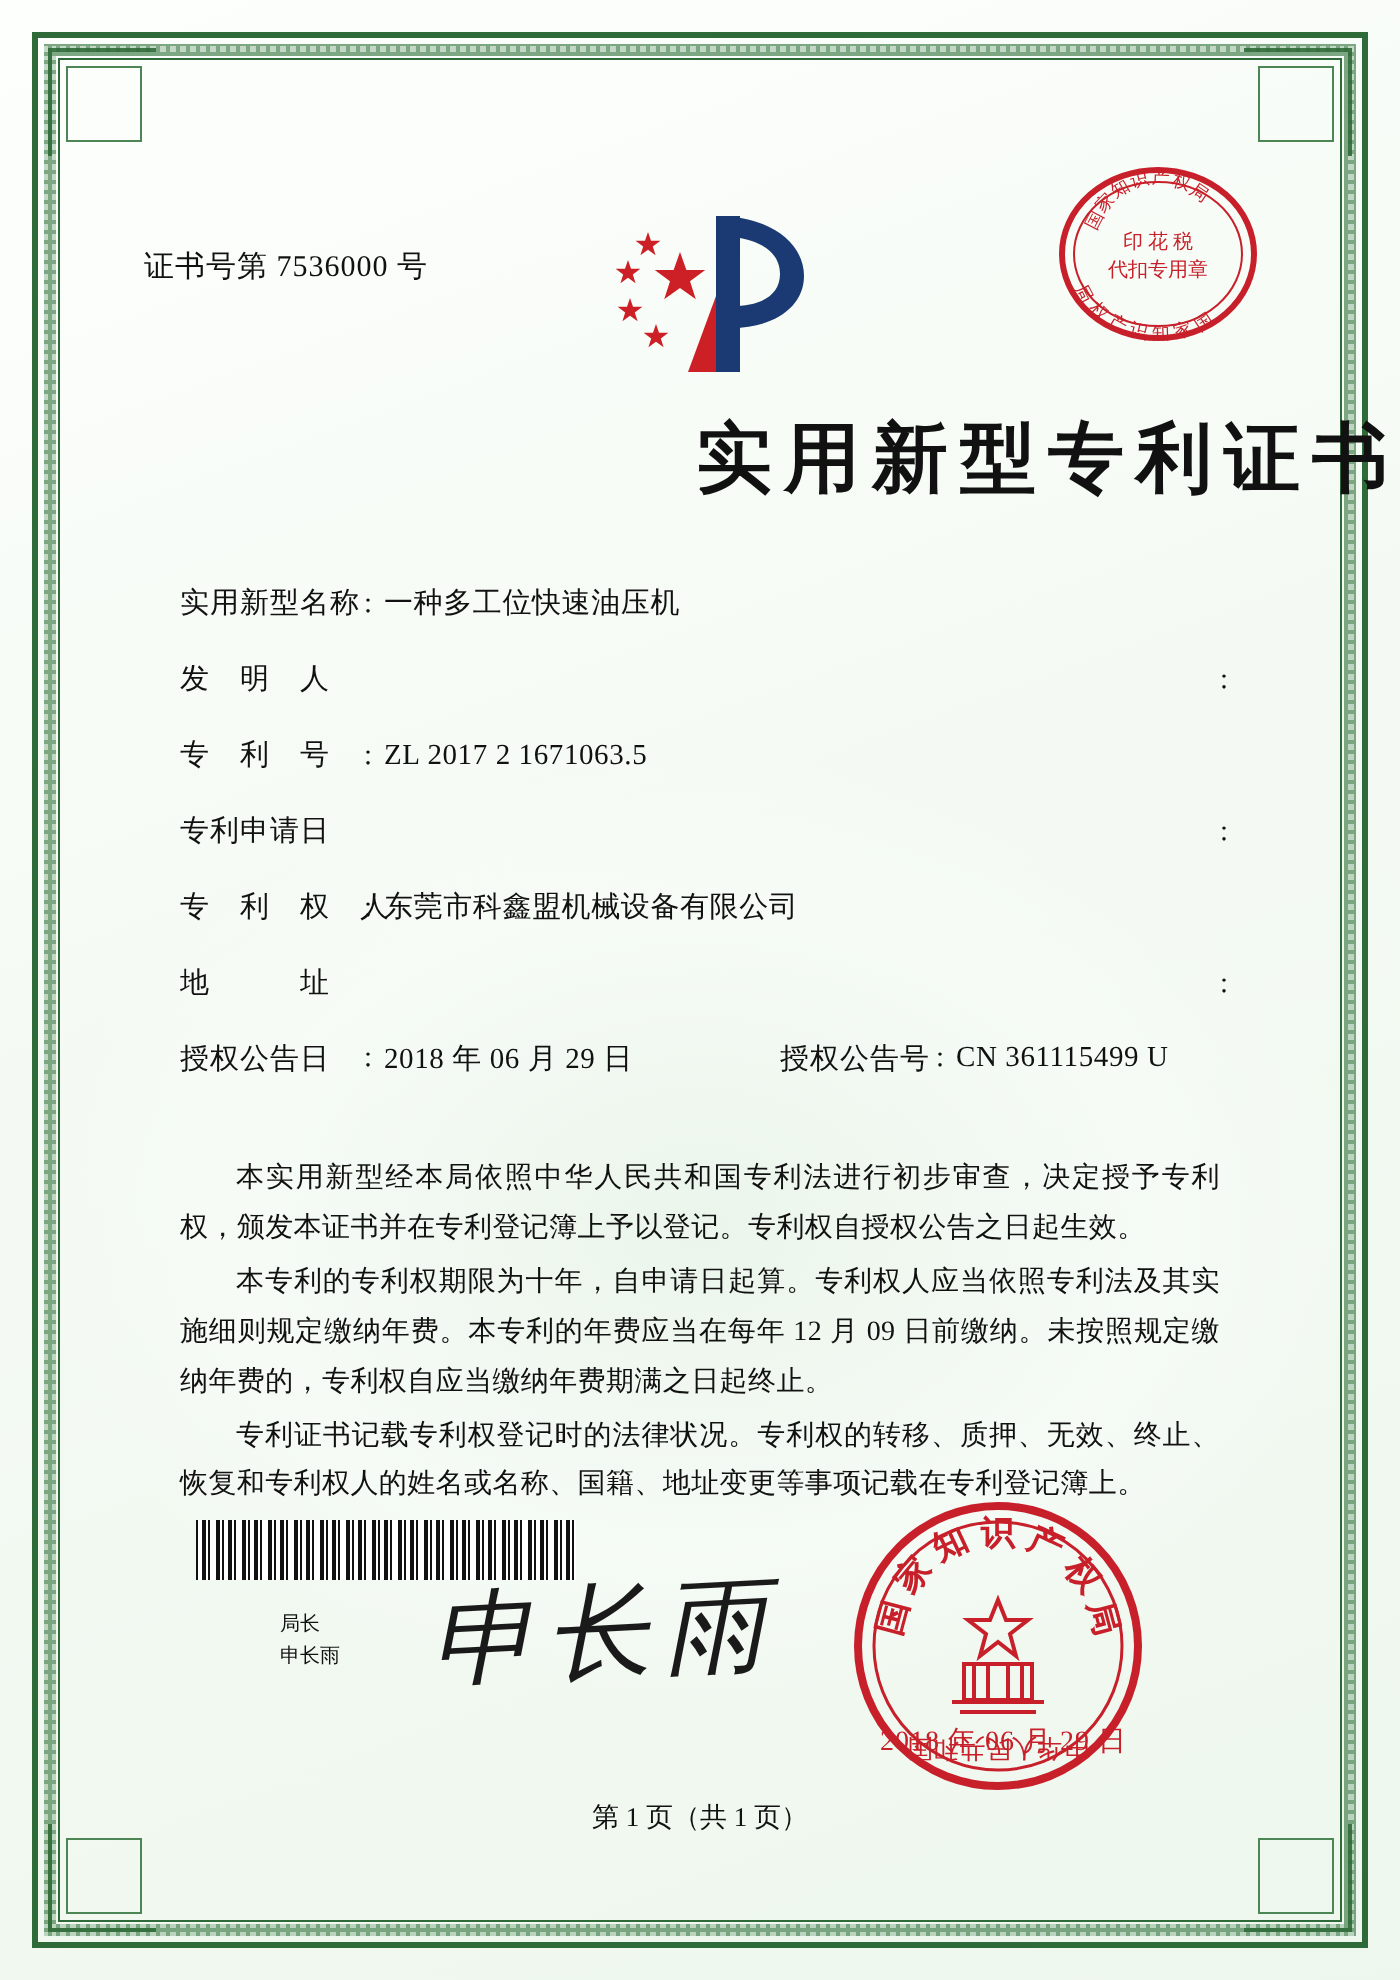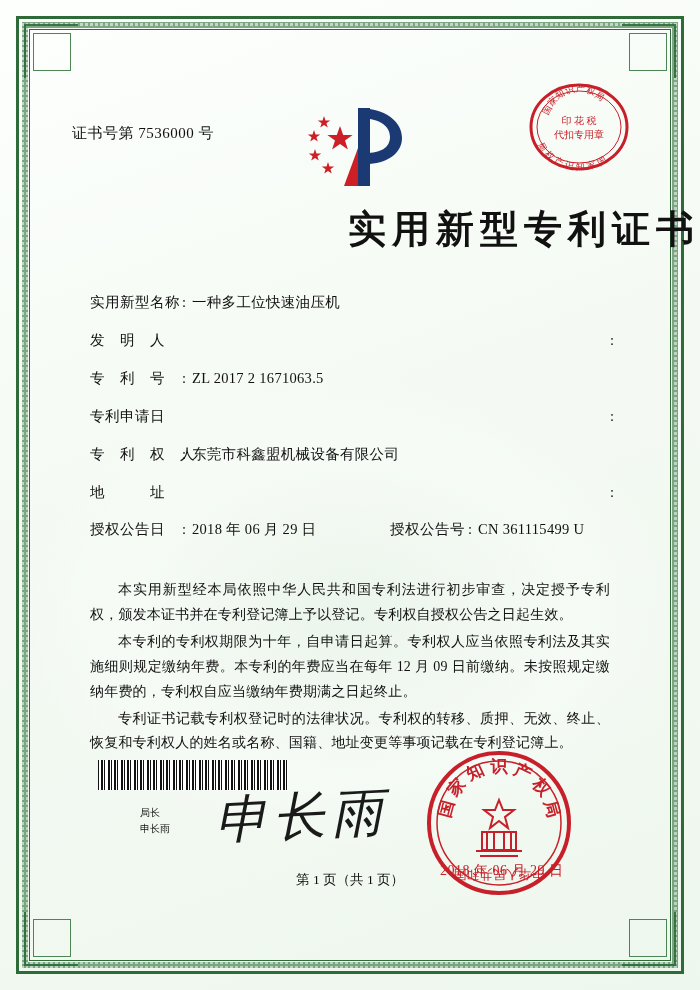--- a/index.html
+++ b/index.html
@@ -198,21 +198,21 @@
   .seal-date {
     position: absolute;
     left: 440px; top: 862px;
     font-size: 14px;
     color: #c8202a;
     letter-spacing: 0.5px;
   }
 
   .footer {
     position: absolute;
-    left: 0; right: 0; top: 871px;
+    left: 0; right: 0; top: 900px;
     text-align: center;
     font-size: 13.5px;
     color: #111;
   }
 </style>
 </head>
 <body>
 
 <div class="page">
 

